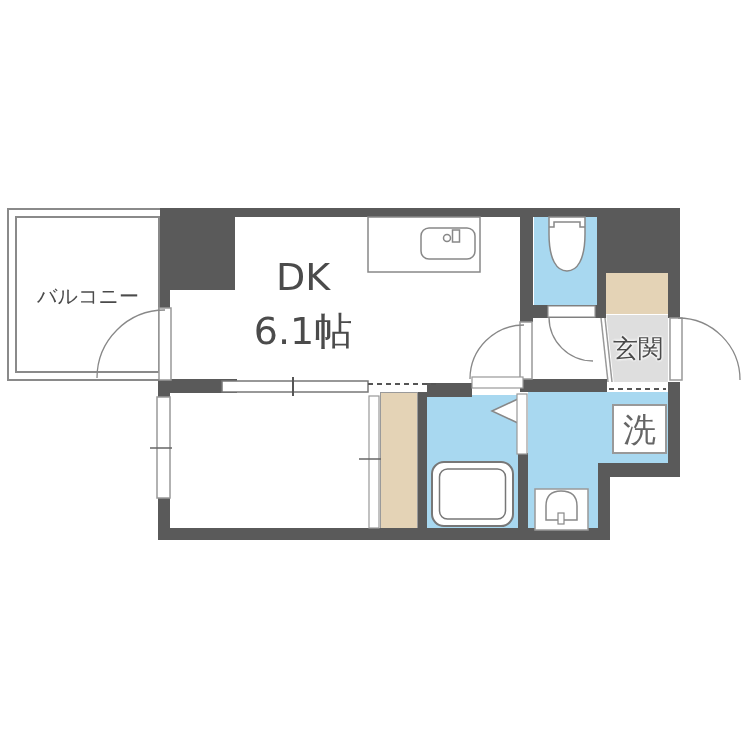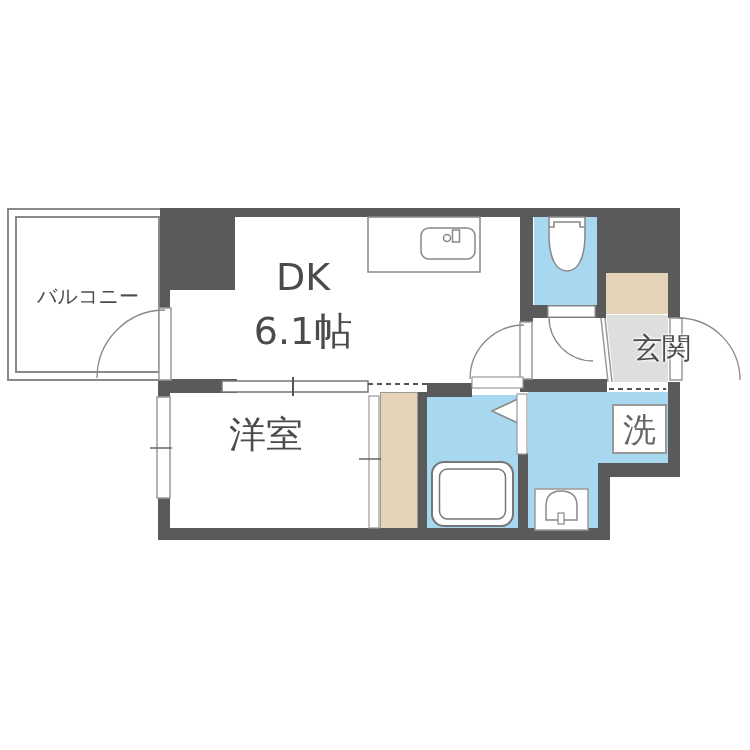--- a/index.html
+++ b/index.html
@@ -111,25 +111,22 @@
       <span>DK</span>
     </div>
 
   <div class="lbl" style="left:18px;top:284px;width:140px;height:24px;font-size:20px;">
       <span>バルコニー</span>
     </div>
   <div class="lbl" style="left:213px;top:303px;width:180px;height:40px;font-size:38px;margin-top:8px;">
       <span>6.1帖</span>
     </div>
 
-  <div class="lbl" style="left:186px;top:414px;width:160px;height:40px;font-size:37px;">
-      <span>洋室</span>
-    </div>
 
-  <div class="lbl halo" style="left:630px;top:334px;width:64px;height:28px;font-size:29px;">
+  <div class="lbl halo" style="left:606px;top:334px;width:64px;height:28px;font-size:25px;">
       <span>玄関</span>
     </div>
 
   <div class="laundry-box" style="left:612px;top:404px;width:55px;height:50px;">
     <span class="lbl" style="position:static;font-size:33px;color:#666;">洗</span>
   </div>
 
 </div>
 
 </body></html>

